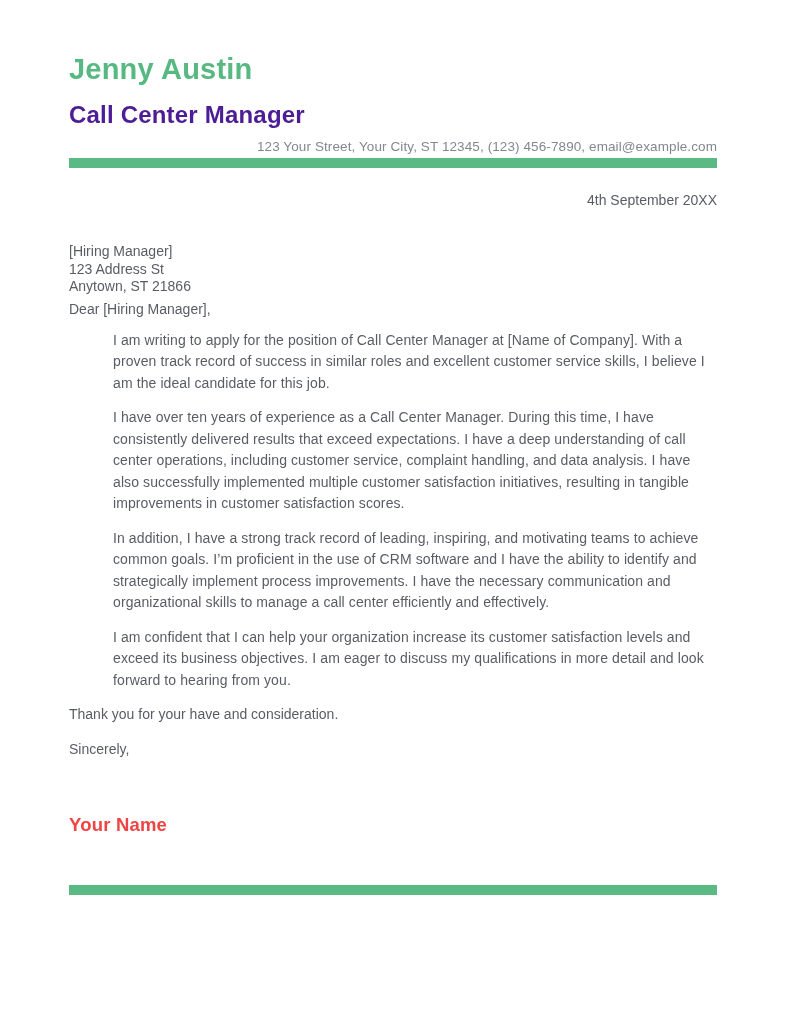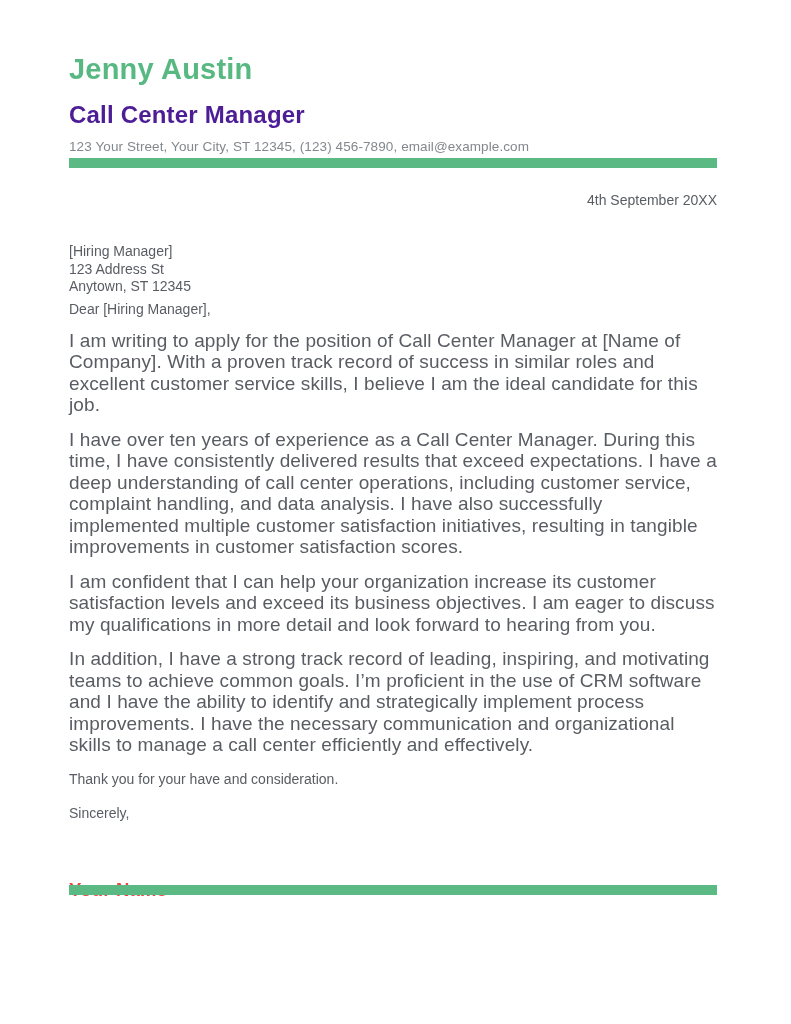--- a/index.html
+++ b/index.html
@@ -30,20 +30,21 @@
     font-weight: bold;
     color: #4c1d95;
     letter-spacing: 0.2px;
     line-height: 1.1;
   }
   .contact-line {
     margin-top: 11px;
     font-size: 13.5px;
     color: #83888e;
     letter-spacing: 0.1px;
+    text-align: right;
   }
   .rule {
     height: 10px;
     background: #5bb984;
   }
   .rule.header-rule {
     margin-top: 4px;
   }
   .rule.footer-rule {
     position: absolute;
@@ -64,23 +65,24 @@
     margin-top: 35px;
     line-height: 17.5px;
     font-size: 14px;
   }
   .salutation {
     margin-top: 5px;
     font-size: 14px;
   }
   .para {
     margin-top: 13px;
-    font-size: 19px;
+    font-size: 14px;
     line-height: 21.5px;
     letter-spacing: 0.1px;
+    margin-left: 44px;
   }
   .closing-thanks, .closing-sincerely {
     margin-top: 13px;
     font-size: 14px;
     line-height: 21.5px;
   }
   .signature-name {
     margin-top: 54px;
     font-size: 18.5px;
     font-weight: bold;
@@ -100,29 +102,29 @@
       <div class="contact-line">123 Your Street, Your City, ST 12345, (123) 456-7890, email@example.com</div>
       <div class="rule header-rule"></div>
     </header>
 
     <main class="letter-body">
       <p class="date-line">4th September 20XX</p>
 
       <div class="recipient">
         <div>[Hiring Manager]</div>
         <div>123 Address St</div>
-        <div>Anytown, ST 12345</div>
+        <div>Anytown, ST 21866</div>
       </div>
 
       <p class="salutation">Dear [Hiring Manager],</p>
 
       <p class="para">I am writing to apply for the position of Call Center Manager at [Name of Company]. With a proven track record of success in similar roles and excellent customer service skills, I believe I am the ideal candidate for this job.</p>
       <p class="para">I have over ten years of experience as a Call Center Manager. During this time, I have consistently delivered results that exceed expectations. I have a deep understanding of call center operations, including customer service, complaint handling, and data analysis. I have also successfully implemented multiple customer satisfaction initiatives, resulting in tangible improvements in customer satisfaction scores.</p>
+      <p class="para">In addition, I have a strong track record of leading, inspiring, and motivating teams to achieve common goals. I’m proficient in the use of CRM software and I have the ability to identify and strategically implement process improvements. I have the necessary communication and organizational skills to manage a call center efficiently and effectively.</p>
       <p class="para">I am confident that I can help your organization increase its customer satisfaction levels and exceed its business objectives. I am eager to discuss my qualifications in more detail and look forward to hearing from you.</p>
-      <p class="para">In addition, I have a strong track record of leading, inspiring, and motivating teams to achieve common goals. I’m proficient in the use of CRM software and I have the ability to identify and strategically implement process improvements. I have the necessary communication and organizational skills to manage a call center efficiently and effectively.</p>
 
       <p class="closing-thanks">Thank you for your have and consideration.</p>
       <p class="closing-sincerely">Sincerely,</p>
 
       <div class="signature-name">Your Name</div>
     </main>
 
   </div>
 
   <div class="rule footer-rule"></div>

